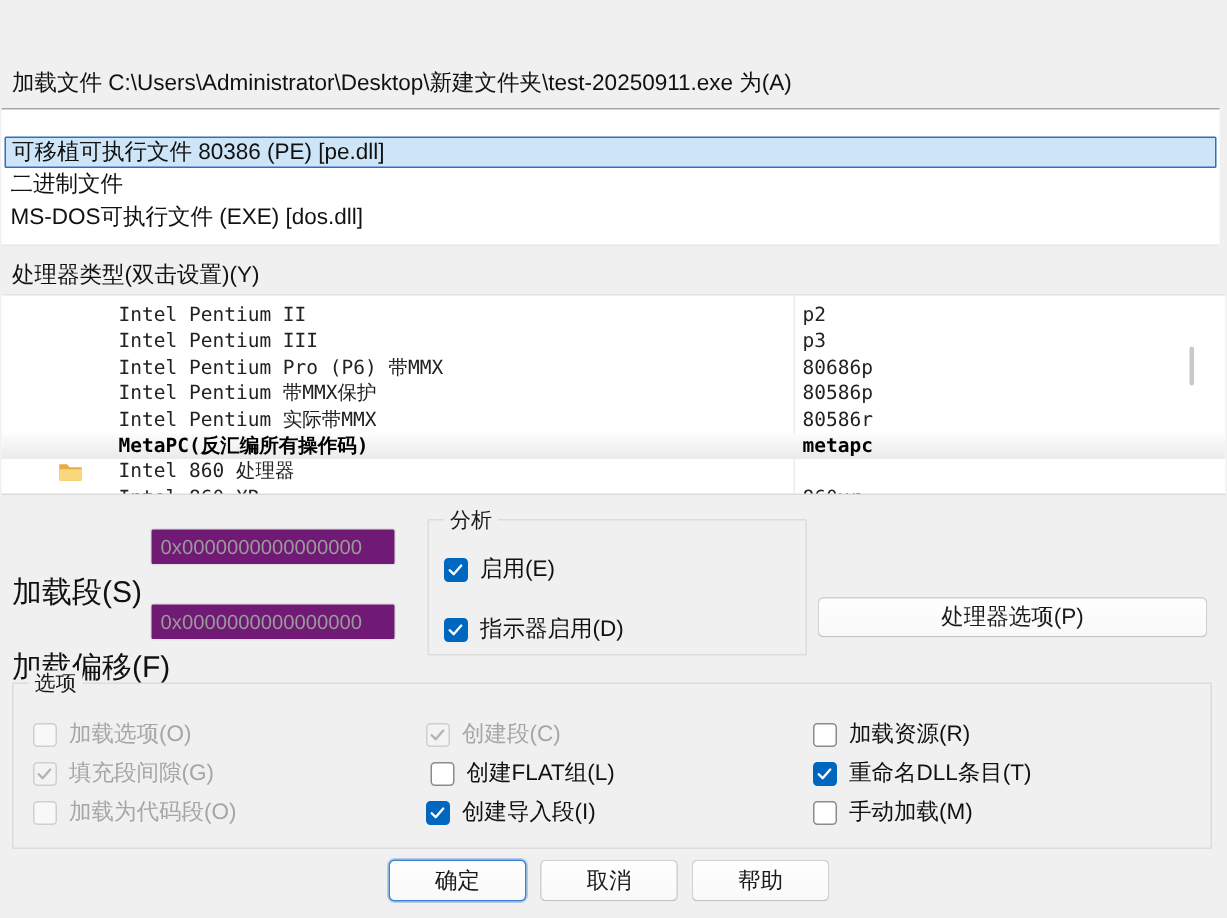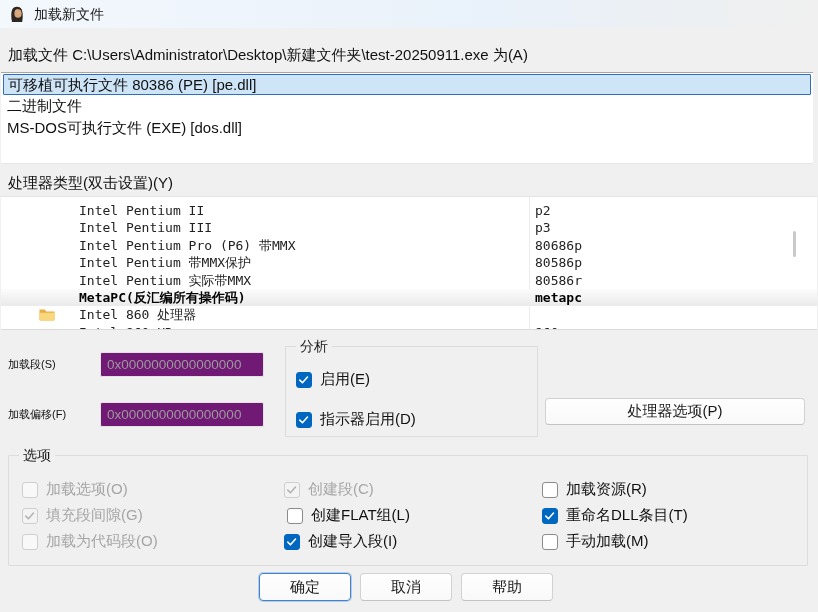--- a/index.html
+++ b/index.html
@@ -12,40 +12,40 @@
     background:linear-gradient(90deg,#f3f8fd 0%,#e9f1fa 60%,#eef0f1 92%,#f0f0f0 100%); }
   .app-icon { position:absolute; left:8px; top:5px; width:18px; height:18px; }
   .win-title { position:absolute; left:34px; top:6px; font-size:14px; color:#1a1a1a; }
 
   .file-label { position:absolute; left:8px; top:46px; font-size:15px; color:#111; white-space:nowrap; }
 
   
   .loader-box { position:absolute; left:1px; top:72px; width:812px; height:92px;
     background:#fff; border-top:1px solid #a6a6a6; border-bottom:1px solid #e6e6e6; }
   .loader-item { height:22px; line-height:22px; font-size:15px; color:#111; padding-left:6px; white-space:nowrap; }
-  .loader-item.selected { margin:1px 2px 0 2px; height:21px; line-height:19px;
+  .loader-item.selected { margin:18px 2px 0 2px; height:21px; line-height:19px;
     background:#cde5f7; border:1px solid #2f6fc1; border-radius:1px; padding-left:4px; }
 
   .proc-label { position:absolute; left:8px; top:174px; font-size:15px; color:#111; }
 
   
   .proc-box { position:absolute; left:1px; top:196px; width:816px; height:134px;
     background:#fff; border-top:1px solid #e3e3e3; border-bottom:1px solid #dadada;
     overflow:hidden; padding-top:5px; }
   .proc-divider { position:absolute; left:528px; top:0; width:1px; height:100%; background:#ececec; }
   .proc-row { position:relative; height:17.4px; line-height:17.4px;
     font-family:"DejaVu Sans Mono", monospace; font-size:13px; color:#222; white-space:nowrap; }
   .proc-row .proc-name { margin-left:78px; }
   .proc-row .proc-code { position:absolute; left:534px; top:0; }
   .proc-row.highlighted { background:linear-gradient(180deg,#fcfcfc,#eaeaea); font-weight:bold; color:#000; }
   .folder-icon { position:absolute; left:38px; top:2px; width:16px; height:13px; }
   .proc-scrollbar { position:absolute; right:21px; top:34px; width:3px; height:26px; background:#c9c9c9; border-radius:2px; }
 
   
-  .fld-label { position:absolute; font-size:11px; color:#111; }
+  .fld-label { position:absolute; font-size:20px; color:#111;margin-top:24px; }
   .fld-input { position:absolute; left:100px; width:164px; height:25px;
     background:#701a75; border:1px solid #e2e2e2; border-radius:2px;
     color:#9a9a9a; font-size:13.5px; font-family:"Liberation Sans", sans-serif; padding-left:6px; }
 
   
   .groupbox { position:absolute; border:1px solid #dcdcdc; border-radius:1px; }
   .group-title { position:absolute; top:-9px; left:10px; background:#f0f0f0; padding:0 4px; font-size:14px; color:#1a1a1a; }
 
   
   .cbrow { position:absolute; display:flex; align-items:center; gap:8px; height:17px; }
@@ -64,30 +64,20 @@
     font-family:"Liberation Sans", sans-serif; cursor:pointer; }
   .side-btn { position:absolute; left:545px; width:260px; height:27px; }
   .footer-btn { position:absolute; top:573px; width:92px; height:28px; }
   .footer-btn.default { border:1px solid #3e83cf; box-shadow:0 0 0 1px rgba(80,140,210,.35); }
 </style>
 </head>
 <body>
 
 <div class="screen">
 
-  <div class="titlebar">
-    <span class="app-icon">
-      <svg width="18" height="18" viewBox="0 0 18 18">
-        <path d="M4 17 C2.8 10 3 4 6 2.4 C9 1 13.2 2 14.2 6 C15.2 10 14.6 14 14.2 17 Z" fill="#2e2620"></path>
-        <ellipse cx="10" cy="8.4" rx="3.6" ry="4.4" fill="#d9a77c"></ellipse>
-        <path d="M6.3 5.4 C7.8 3.4 12.2 3.6 13.6 6.4 C14 4.2 12.2 2.2 9.6 2.3 C7.1 2.4 6 3.8 6.3 5.4 Z" fill="#2e2620"></path>
-      </svg>
-    </span>
-    <span class="win-title">加载新文件</span>
-  </div>
 
   <div class="file-label">加载文件 C:\Users\Administrator\Desktop\新建文件夹\test-20250911.exe 为(A)</div>
 
   <div class="loader-box">
     <div class="loader-item selected">可移植可执行文件 80386 (PE) [pe.dll]</div>
     <div class="loader-item">二进制文件</div>
     <div class="loader-item">MS-DOS可执行文件 (EXE) [dos.dll]</div>
   </div>
 
   <div class="proc-label">处理器类型(双击设置)(Y)</div>

